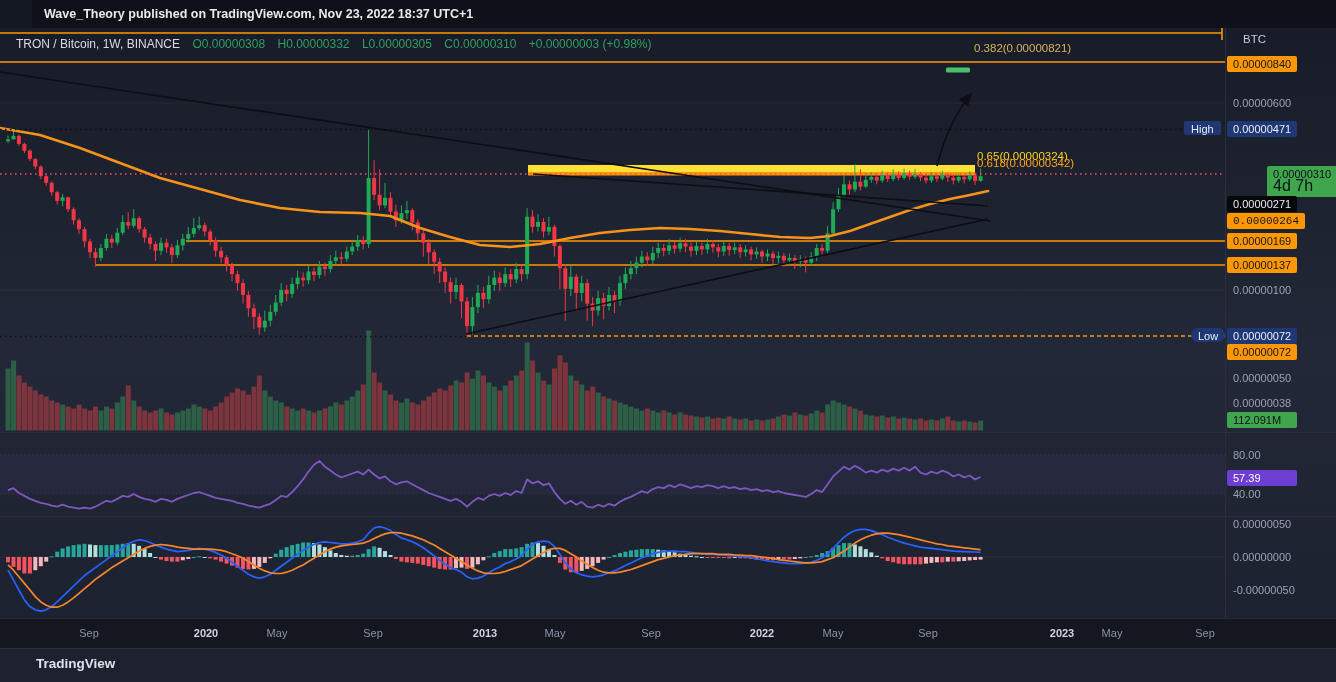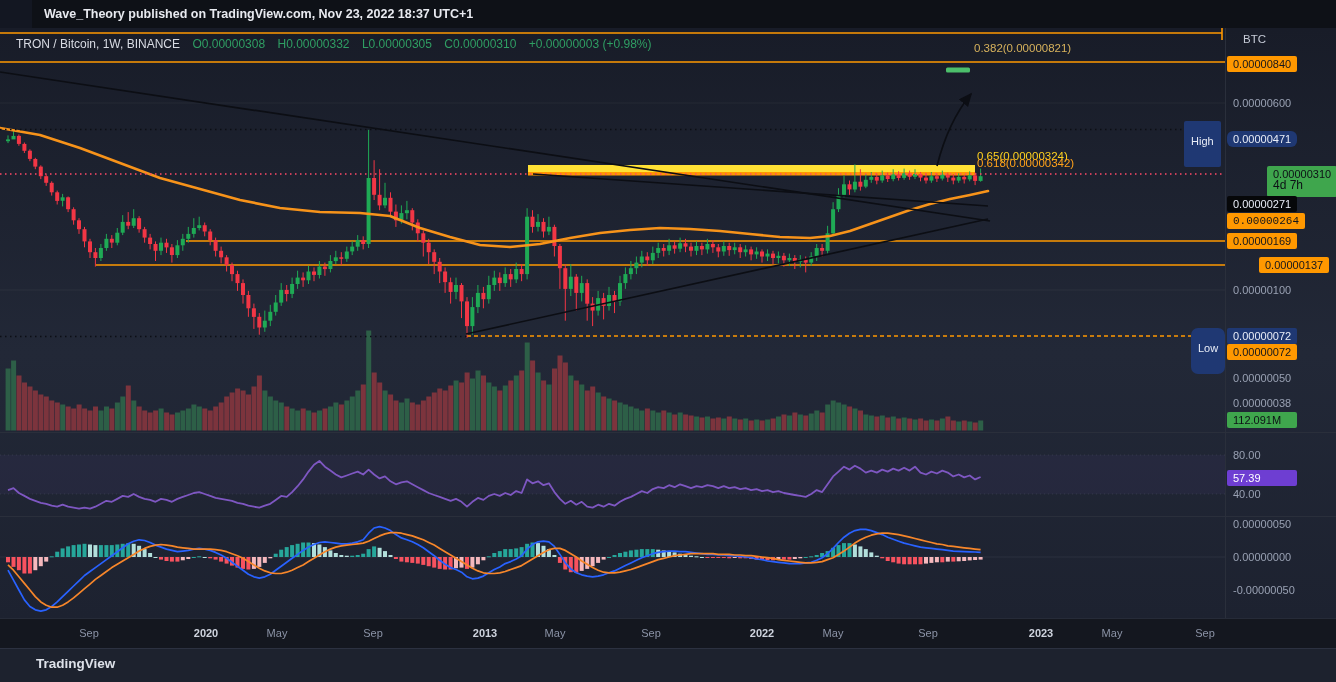--- a/index.html
+++ b/index.html
@@ -18,23 +18,23 @@
   .legend .sym{color:#d8dbe3;}
   .legend .val{color:#2f9e63;margin-left:9px;margin-top:32px;}
   .pl{position:absolute;left:1227px;min-width:70px;height:16px;font-size:11px;line-height:16px;
       padding:0 6px;border-radius:2px;white-space:nowrap;box-sizing:border-box;}
   .pl.plain{color:#99a1b3;background:transparent;}
   .pl.orange{background:#ff9800;color:#14161c;}
   .pl.green2{background:#3fa64d;color:#0d1016;}
   .pl.navy{background:#1f3873;color:#e9edf7;}
   .pl.black{background:#060709;color:#e9edf7;}
   .pl.purple{background:#6e3ed2;color:#fff;}
-  .pl .sub{display:block;line-height:13px;margin-top:-3px;font-size:12px;}
+  .pl .sub{display:block;line-height:13px;margin-top:-3px;font-size:16px;}
   .pl.twoline{height:31px;padding-top:1px;line-height:15px;margin-left:40px;}
-  .badge{position:absolute;height:22px;font-size:11px;line-height:16px;padding:12px 7px;border-radius:2px;
+  .badge{position:absolute;height:14px;font-size:11px;line-height:16px;padding:0 7px;border-radius:2px;
          background:#1f3873;color:#e9edf7;}
   .tlab{position:absolute;top:624px;transform:translateX(-50%);font-size:11px;color:#8b93a6;line-height:18px;}
   .tlab.year{color:#ced3dd;font-weight:bold;margin-left:20px;}
   .fib{position:absolute;font-size:11.5px;white-space:nowrap;}
   .axisline{position:absolute;left:1225px;top:28px;width:1px;height:620px;background:#2a2f3b;}
   .psep{position:absolute;left:0;width:1336px;height:1px;background:#2a2f3b;}
   .btc{position:absolute;top:33px;left:1243px;color:#c6cbd7;font-size:11.5px;}
   svg{position:absolute;top:28px;left:0;}
   .logo{position:absolute;top:657px;left:14px;}
 </style>
@@ -832,26 +832,26 @@
 
 <div class="fib" id="fib382" style="left: 974px; top: 42px; color: rgb(215, 178, 92);">0.382(0.00000821)</div>
 <div class="fib" id="fib65" style="left: 977px; top: 150px; color: rgb(255, 210, 31);">0.65(0.00000324)</div>
 <div class="fib" id="fib618" style="left: 977px; top: 157px; color: rgb(255, 161, 26);">0.618(0.00000342)</div>
 
 <div class="axisline"></div>
 <div class="btc">BTC</div>
 <div id="axis">
     <div class="pl orange" style="top: 56px;">0.00000840</div>
     <div class="pl plain" style="top: 95px;">0.00000600</div>
-    <div class="pl navy" style="top: 131px; border-radius: 6px;">0.00000471</div>
+    <div class="pl navy" style="top: 121px;">0.00000471</div>
     <div class="pl green2 twoline" style="top: 166px;">0.00000310<span class="sub">4d 7h</span></div>
     <div class="pl black" style="top: 196px; text-align: right;">0.00000271</div>
     <div class="pl orange" style="top: 213px; font-family: Liberation Mono, monospace;">0.00000264</div>
     <div class="pl orange" style="top: 233px;">0.00000169</div>
-    <div class="pl orange" style="top: 257px; margin-left: 32px;">0.00000137</div>
+    <div class="pl orange" style="top: 257px;">0.00000137</div>
     <div class="pl plain" style="top: 282px;">0.00000100</div>
     <div class="pl navy" style="top: 328px;">0.00000072</div>
     <div class="pl orange" style="top: 344px;">0.00000072</div>
     <div class="pl plain" style="top: 370px;">0.00000050</div>
     <div class="pl plain" style="top: 395px;">0.00000038</div>
     <div class="pl green2" style="top: 412px;">112.091M</div>
     <div class="pl plain" style="top: 447px;">80.00</div>
     <div class="pl purple" style="top: 470px;">57.39</div>
     <div class="pl plain" style="top: 486px;">40.00</div>
     <div class="pl plain" style="top: 516px;">0.00000050</div>
@@ -871,21 +871,21 @@
     <div class="tlab" style="left: 89px;">Sep</div>
     <div class="tlab year" style="left: 186px;">2020</div>
     <div class="tlab" style="left: 277px;">May</div>
     <div class="tlab" style="left: 373px;">Sep</div>
     <div class="tlab year" style="left: 465px;">2013</div>
     <div class="tlab" style="left: 555px;">May</div>
     <div class="tlab" style="left: 651px;">Sep</div>
     <div class="tlab year" style="left: 742px;">2022</div>
     <div class="tlab" style="left: 833px;">May</div>
     <div class="tlab" style="left: 928px;">Sep</div>
-    <div class="tlab year" style="left: 1021px;">2023</div>
+    <div class="tlab year" style="left: 1042px;">2023</div>
     <div class="tlab" style="left: 1112px;">May</div>
     <div class="tlab" style="left: 1205px;">Sep</div>
   </div>
 
 <div class="footer"></div>
 <span class="logo">
   
 </span>
 <div class="brand">TradingView</div>
 

